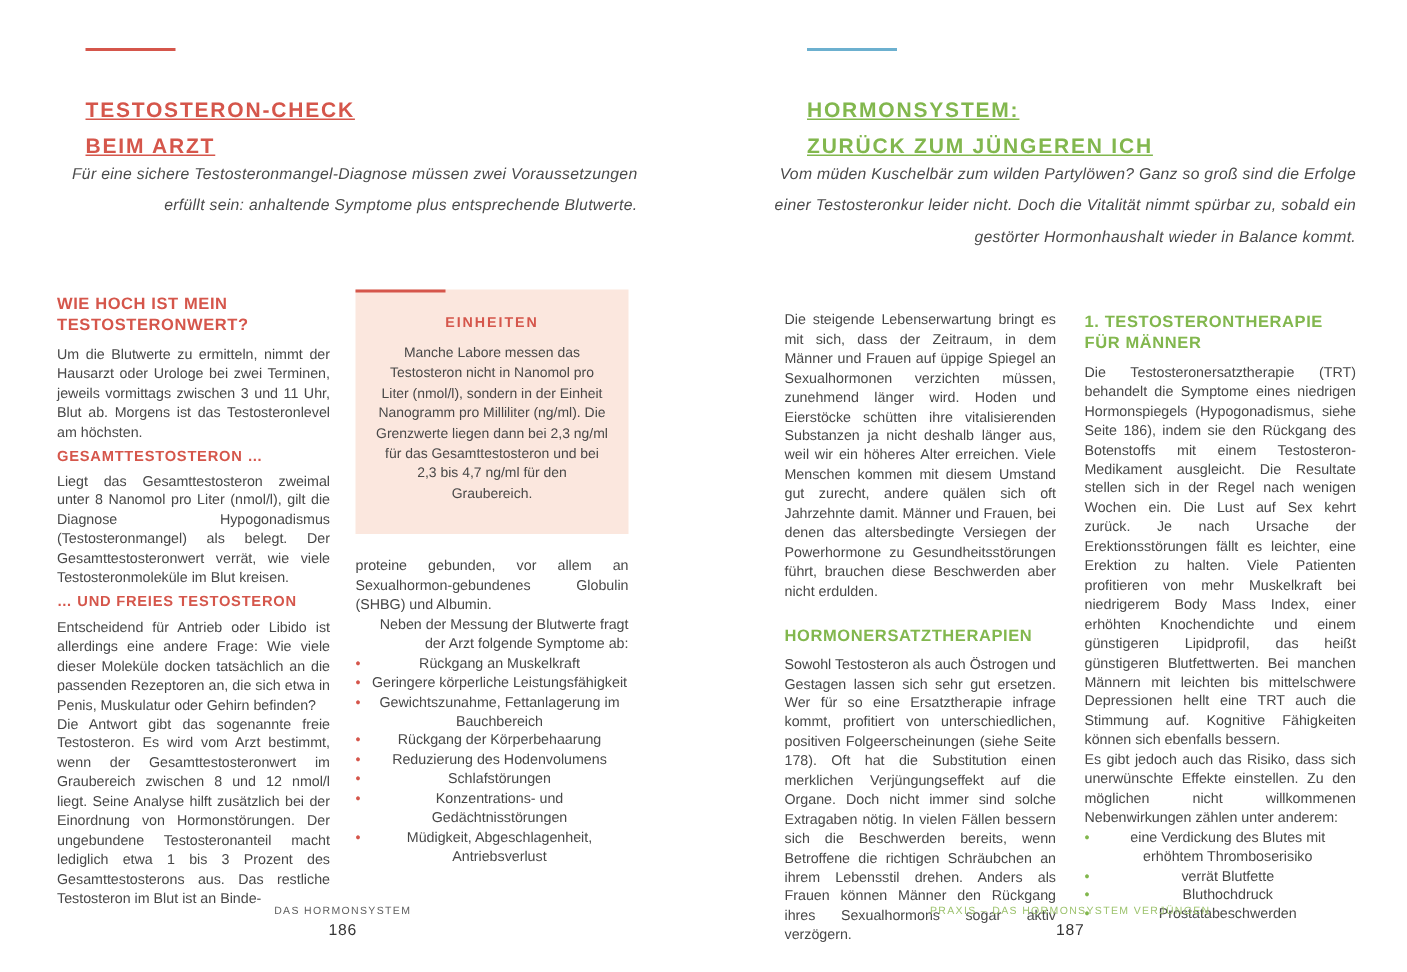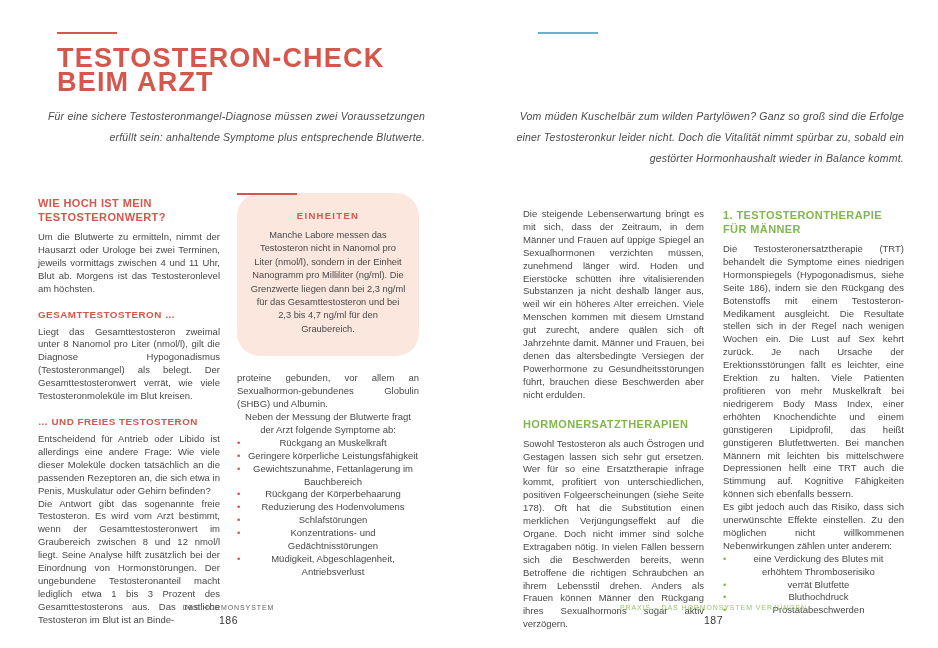--- a/index.html
+++ b/index.html
@@ -11,56 +11,56 @@
     font-family:"Liberation Sans", sans-serif;}
   .spread{position:relative;width:938px;height:648px;background:#fff;}
   .page{position:absolute;top:0;width:469px;height:648px;}
   .page-left{left:0;}
   .page-right{left:469px;}
 
   .rule{position:absolute;top:32px;width:60px;height:2px;}
   .rule-red{left:57px;background:var(--red);}
   .rule-blue{left:69px;background:var(--blue);}
 
-  .page-title{position:absolute;top:46px;font-size:27px;font-weight:bold;
-    letter-spacing:1.2px;line-height:24px;}
+  .page-title{position:absolute;top:61px;font-size:14px;font-weight:bold;
+    letter-spacing:1.2px;line-height:24px;text-decoration:underline;}
   .page-left .page-title{left:57px;color:var(--red);}
   .page-right .page-title{left:69px;color:var(--green);}
   .page-title span{display:block;}
 
   .intro{position:absolute;top:106px;font-style:italic;font-size:10.5px;
     line-height:21px;color:#4a4a4a;text-align:right;letter-spacing:0.2px;}
   .page-left .intro{left:40px;right:44px;}
   .page-right .intro{left:40px;right:34px;}
 
   .columns{position:absolute;display:flex;}
   .page-left .columns{left:38px;top:196px;width:381px;gap:17px;}
   .page-right .columns{left:54px;top:208px;width:381px;gap:19px;}
   .col{flex:1;min-width:0;}
 
   .h-big{font-size:11px;font-weight:bold;letter-spacing:0.4px;line-height:14px;
     margin-bottom:7px;}
   .h-small{font-size:9.8px;font-weight:bold;letter-spacing:0.5px;line-height:12px;
-    margin-top:13px;margin-bottom:5px;}
+    margin-top:3px;margin-bottom:5px;}
   .c-red{color:var(--red);}
   .c-green{color:var(--green);}
 
   .body-text{font-size:9.5px;line-height:12.9px;text-align:justify;
     color:var(--body);hyphens:auto;}
 
   .infobox{position:relative;background:var(--box-bg);padding:17px 13px 20px;
-    text-align:center;margin-top:-3px;border-radius:23px;}
+    text-align:center;margin-top:-3px;}
   .box-rule{position:absolute;top:0;left:0;width:60px;height:2px;background:var(--red);}
   .box-heading{font-size:9.5px;font-weight:bold;letter-spacing:1.3px;
     color:var(--red);margin-bottom:8px;}
   .box-text{font-size:9.3px;line-height:13.4px;color:var(--body);text-align:center;}
 
   .continuation{margin-top:16px;}
   .symptoms-heading{margin-top:15px;}
-  .lead{text-align:center;}
+  .lead{text-align:right;}
 
   ul.dot-list{list-style:none;}
   ul.dot-list li{position:relative;padding-left:10px;font-size:9.5px;
     line-height:12.9px;color:var(--body);text-align:center;}
   ul.dot-list li::before{content:"\2022";position:absolute;left:0;top:0;}
   ul.red-dots li::before{color:var(--red);}
   ul.green-dots li::before{color:var(--green);}
 
   .footer{position:absolute;bottom:22px;text-align:center;}
   .page-left .footer{left:38px;width:381px;}
@@ -79,21 +79,21 @@
     <div class="rule rule-red"></div>
     <h1 class="page-title">
       <span>TESTOSTERON-CHECK</span>
       <span>BEIM ARZT</span>
     </h1>
     <p class="intro">Für eine sichere Testosteronmangel-Diagnose müssen zwei Voraussetzungen erfüllt sein: anhaltende Symptome plus entsprechende Blutwerte.</p>
 
     <div class="columns">
       <div class="col">
         <h2 class="h-big c-red">WIE HOCH IST MEIN TESTOSTERONWERT?</h2>
-        <p class="body-text">Um die Blutwerte zu ermitteln, nimmt der Hausarzt oder Urologe bei zwei Terminen, jeweils vormittags zwischen 4 und 11 Uhr, Blut ab. Morgens ist das Testosteronlevel am höchsten.</p>
+        <p class="body-text">Um die Blutwerte zu ermitteln, nimmt der Hausarzt oder Urologe bei zwei Terminen, jeweils vormittags zwischen 3 und 11 Uhr, Blut ab. Morgens ist das Testosteronlevel am höchsten.</p>
         <h3 class="h-small c-red">GESAMTTESTOSTERON …</h3>
         <p class="body-text">Liegt das Gesamttestosteron zweimal unter 8 Nanomol pro Liter (nmol/l), gilt die Diagnose Hypogonadismus (Testosteronmangel) als belegt. Der Gesamttestosteronwert verrät, wie viele Testosteronmoleküle im Blut kreisen.</p>
         <h3 class="h-small c-red">… UND FREIES TESTOSTERON</h3>
         <p class="body-text">Entscheidend für Antrieb oder Libido ist allerdings eine andere Frage: Wie viele dieser Moleküle docken tatsächlich an die passenden Rezeptoren an, die sich etwa in Penis, Muskulatur oder Gehirn befinden?</p>
         <p class="body-text">Die Antwort gibt das sogenannte freie Testosteron. Es wird vom Arzt bestimmt, wenn der Gesamttestosteronwert im Graubereich zwischen 8 und 12 nmol/l liegt. Seine Analyse hilft zusätzlich bei der Einordnung von Hormonstörungen. Der ungebundene Testosteronanteil macht lediglich etwa 1 bis 3 Prozent des Gesamttestosterons aus. Das restliche Testosteron im Blut ist an Binde-</p>
       </div>
 
       <div class="col">
         <div class="infobox">
           <div class="box-rule"></div>
@@ -116,20 +116,24 @@
     </div>
 
     <div class="footer">
       <div class="footer-label gray">DAS HORMONSYSTEM</div>
       <div class="page-number">186</div>
     </div>
   </div>
 
   <div class="page page-right">
     <div class="rule rule-blue"></div>
+    <h1 class="page-title">
+      <span>HORMONSYSTEM:</span>
+      <span>ZURÜCK ZUM JÜNGEREN ICH</span>
+    </h1>
     <p class="intro">Vom müden Kuschelbär zum wilden Partylöwen? Ganz so groß sind die Erfolge einer Testosteronkur leider nicht. Doch die Vitalität nimmt spürbar zu, sobald ein gestörter Hormonhaushalt wieder in Balance kommt.</p>
 
     <div class="columns">
       <div class="col">
         <p class="body-text">Die steigende Lebenserwartung bringt es mit sich, dass der Zeitraum, in dem Männer und Frauen auf üppige Spiegel an Sexualhormonen verzichten müssen, zunehmend länger wird. Hoden und Eierstöcke schütten ihre vitalisierenden Substanzen ja nicht deshalb länger aus, weil wir ein höheres Alter erreichen. Viele Menschen kommen mit diesem Umstand gut zurecht, andere quälen sich oft Jahrzehnte damit. Männer und Frauen, bei denen das altersbedingte Versiegen der Powerhormone zu Gesundheitsstörungen führt, brauchen diese Beschwerden aber nicht erdulden.</p>
         <h2 class="h-big c-green symptoms-heading">HORMONERSATZTHERAPIEN</h2>
         <p class="body-text">Sowohl Testosteron als auch Östrogen und Gestagen lassen sich sehr gut ersetzen. Wer für so eine Ersatztherapie infrage kommt, profitiert von unterschiedlichen, positiven Folgeerscheinungen (siehe Seite 178). Oft hat die Substitution einen merklichen Verjüngungseffekt auf die Organe. Doch nicht immer sind solche Extragaben nötig. In vielen Fällen bessern sich die Beschwerden bereits, wenn Betroffene die richtigen Schräubchen an ihrem Lebensstil drehen. Anders als Frauen können Männer den Rückgang ihres Sexualhormons sogar aktiv verzögern.</p>
       </div>
 
       <div class="col">

